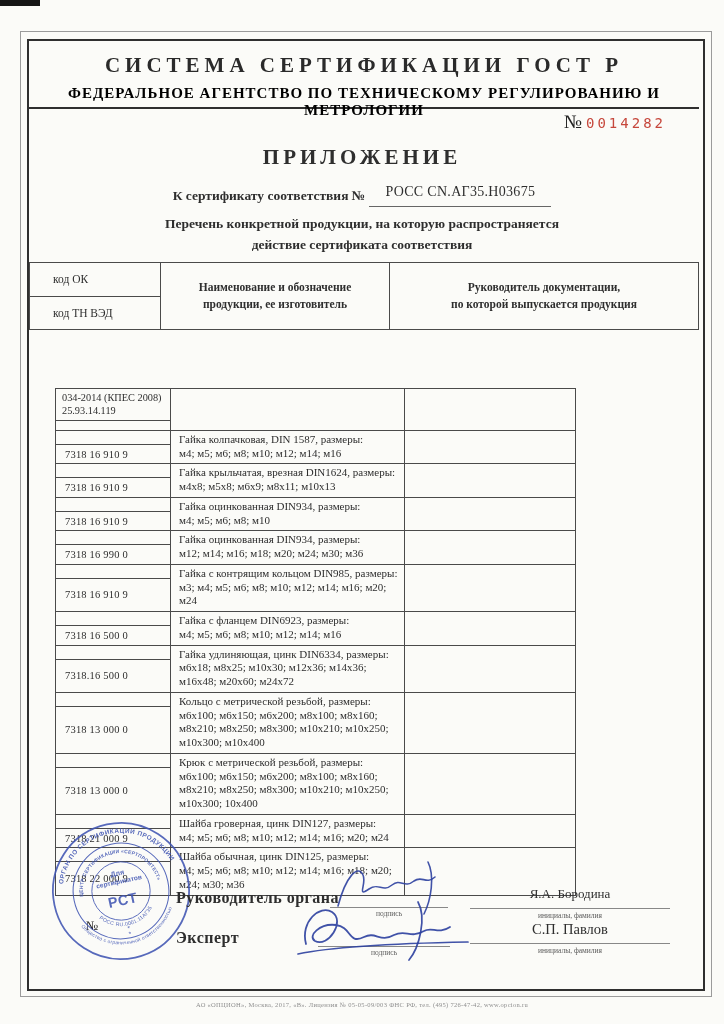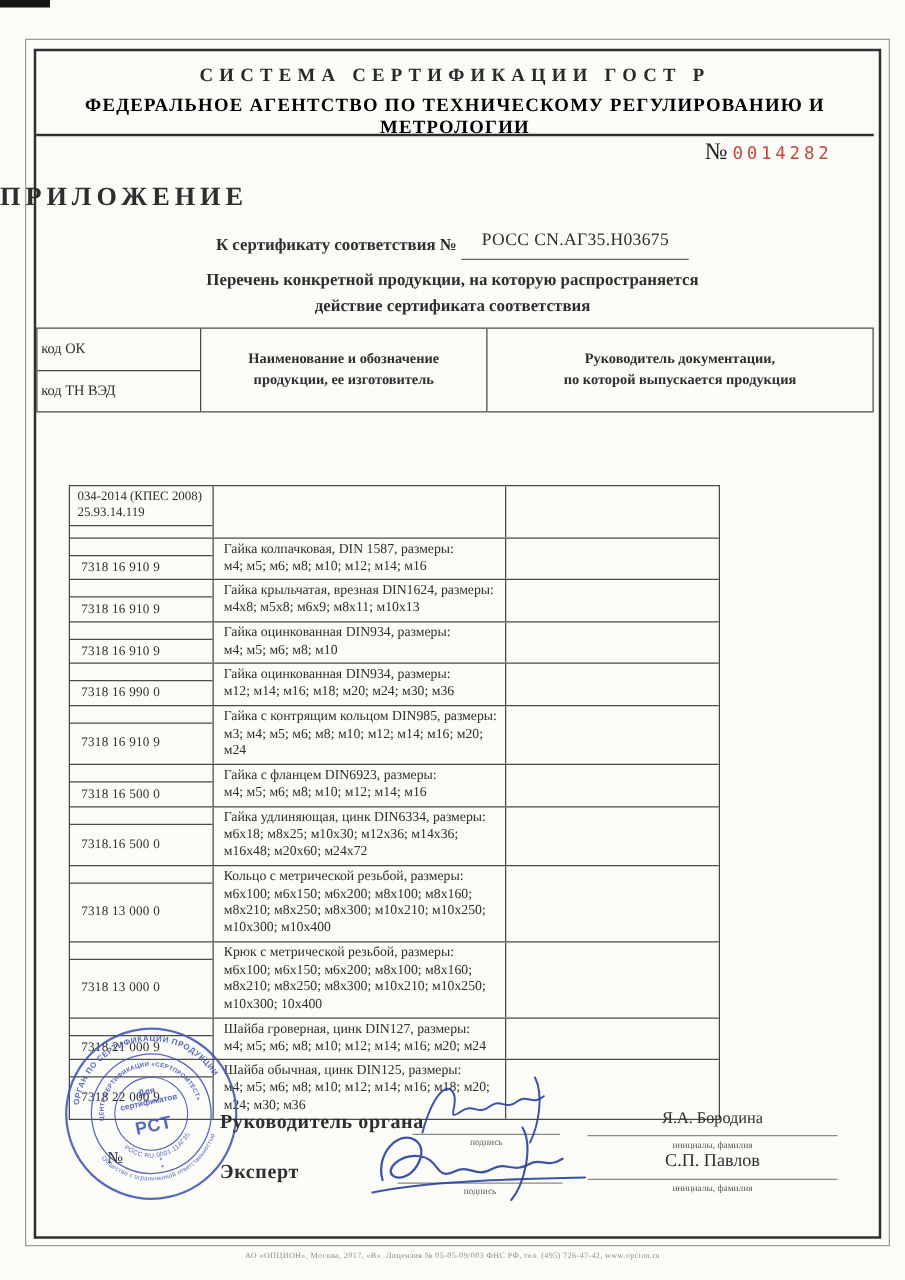--- a/index.html
+++ b/index.html
@@ -3,37 +3,37 @@
 <meta charset="utf-8">
 <style>
   html,body{margin:0;padding:0;background:#ffffff;}
   .page{position:relative;width:724px;height:1024px;margin:0 auto;background:#fbfbf8;
         font-family:"Liberation Serif","DejaVu Serif",serif;color:#2e2e2e;overflow:hidden;}
   .artifact-tl{position:absolute;left:0;top:0;width:40px;height:6px;background:#161616;}
   .frame-outer{position:absolute;left:20px;top:31px;width:690px;height:964px;border:1px solid #9b9b9b;}
   .frame-inner{position:absolute;left:27px;top:39px;width:674px;height:948px;border:2px solid #2f2f2f;}
 
   .header-box{position:absolute;left:29px;top:41px;width:670px;height:66px;border-bottom:2px solid #2f2f2f;text-align:center;}
-  .h1{margin-top:12px;font-size:15px;font-weight:bold;letter-spacing:5px;color:#2a2a2a;}
+  .h1{margin-top:12px;font-size:21px;font-weight:bold;letter-spacing:5px;color:#2a2a2a;}
   .h2{margin-top:7px;font-size:15px;font-weight:bold;letter-spacing:1px;color:#000000;}
 
   .form-number{position:absolute;top:111px;right:58px;white-space:nowrap;}
   .form-number .no{font-size:19px;color:#222;}
   .form-number .digits{font-family:"DejaVu Sans Mono","Liberation Mono",monospace;font-size:14px;letter-spacing:3px;}
 
-  .doc-title{position:absolute;top:145px;left:0;width:100%;text-align:left;font-size:21px;font-weight:bold;letter-spacing:4px;}
+  .doc-title{position:absolute;top:145px;left:0;width:100%;text-align:center;font-size:21px;font-weight:bold;letter-spacing:4px;}
   .cert-line{position:absolute;top:188px;left:0;width:100%;text-align:center;font-size:13.5px;font-weight:bold;}
   .cert-value{display:inline-block;border-bottom:1px solid #666;padding:0 16px 2px;margin-left:4px;}
   .cv-text{position:relative;top:-4px;font-weight:normal;font-size:14px;letter-spacing:.3px;}
   .subtitle{position:absolute;top:214px;left:0;width:100%;text-align:center;font-size:13.5px;font-weight:bold;line-height:1.55;}
 
   .head-table{position:absolute;left:29px;top:262px;width:670px;height:68px;display:grid;
               grid-template-columns:131px 229px 308px;border:1px solid #4a4a4a;box-sizing:border-box;}
   .ht-c1{border-right:1px solid #4a4a4a;display:flex;flex-direction:column;}
-  .ht-c1 .half{flex:1;display:flex;align-items:center;padding-left:3px;font-size:11.5px;}
+  .ht-c1 .half{flex:1;display:flex;align-items:center;padding-left:23px;font-size:11.5px;}
   .ht-c1 .half.top{border-bottom:1px solid #4a4a4a;}
   .ht-c2,.ht-c3{display:flex;align-items:center;justify-content:center;text-align:center;
                 font-size:11.5px;font-weight:bold;white-space:pre-line;line-height:1.45;}
   .ht-c2{border-right:1px solid #4a4a4a;}
 
   .body-table{position:absolute;left:55px;top:388px;width:521px;border:1px solid #4a4a4a;box-sizing:border-box;}
   .brow{display:grid;grid-template-columns:115px 234px 294px;border-bottom:1px solid #4a4a4a;min-height:29px;}
   .brow:last-child{border-bottom:none;}
   .cell-code{border-right:1px solid #4a4a4a;display:flex;flex-direction:column;}
   .code-spacer{height:13px;border-bottom:1px solid #4a4a4a;}

